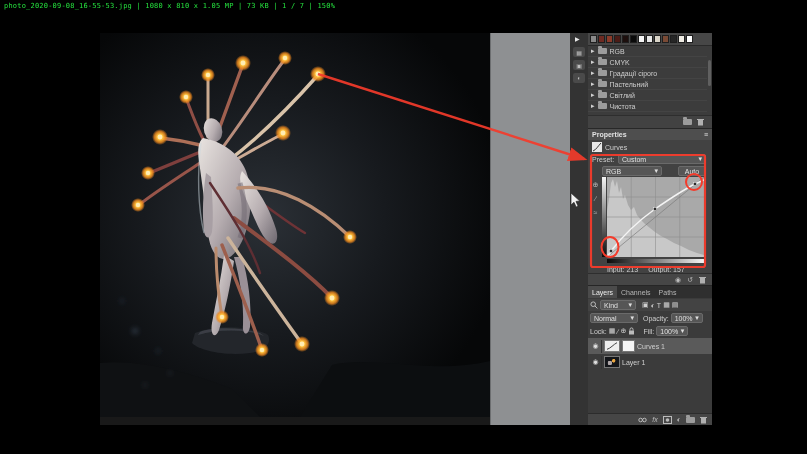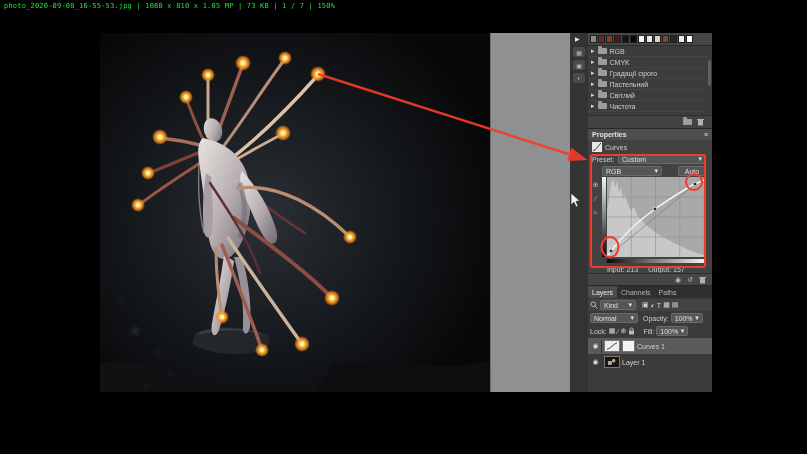--- a/index.html
+++ b/index.html
@@ -1,17 +1,17 @@
 <!DOCTYPE html>
 <html><head>
 <meta charset="utf-8">
 <style>
   html,body{margin:0;padding:0;background:#000;}
   *{box-sizing:border-box;}
-  .screen{position:relative;width:807px;height:392px;background:#000;overflow:hidden;
+  .screen{position:relative;width:807px;height:454px;background:#000;overflow:hidden;
           font-family:"Liberation Sans",sans-serif;}
   .file-info{position:absolute;left:4px;top:2px;font:7px "DejaVu Sans Mono",monospace;
              color:#25e23e;letter-spacing:.2px;white-space:nowrap;}
   .ps{position:absolute;left:100px;top:33px;width:612px;height:392px;background:#2f2f2f;}
   .canvas{position:absolute;left:0;top:0;width:390px;height:384px;background:#0a0c0e;overflow:hidden;}
   .canvas-bottom{position:absolute;left:0;top:384px;width:390px;height:8px;background:#191919;}
   .pasteboard{position:absolute;left:390px;top:0;width:80px;height:392px;background:#8e9092;
               border-left:1px solid #6c6e70;}
   .dock{position:absolute;left:470px;top:0;width:18px;height:392px;background:#333;}
   .dock .dk{position:absolute;left:3px;width:12px;height:10px;background:#4a4a4a;border-radius:2px;

